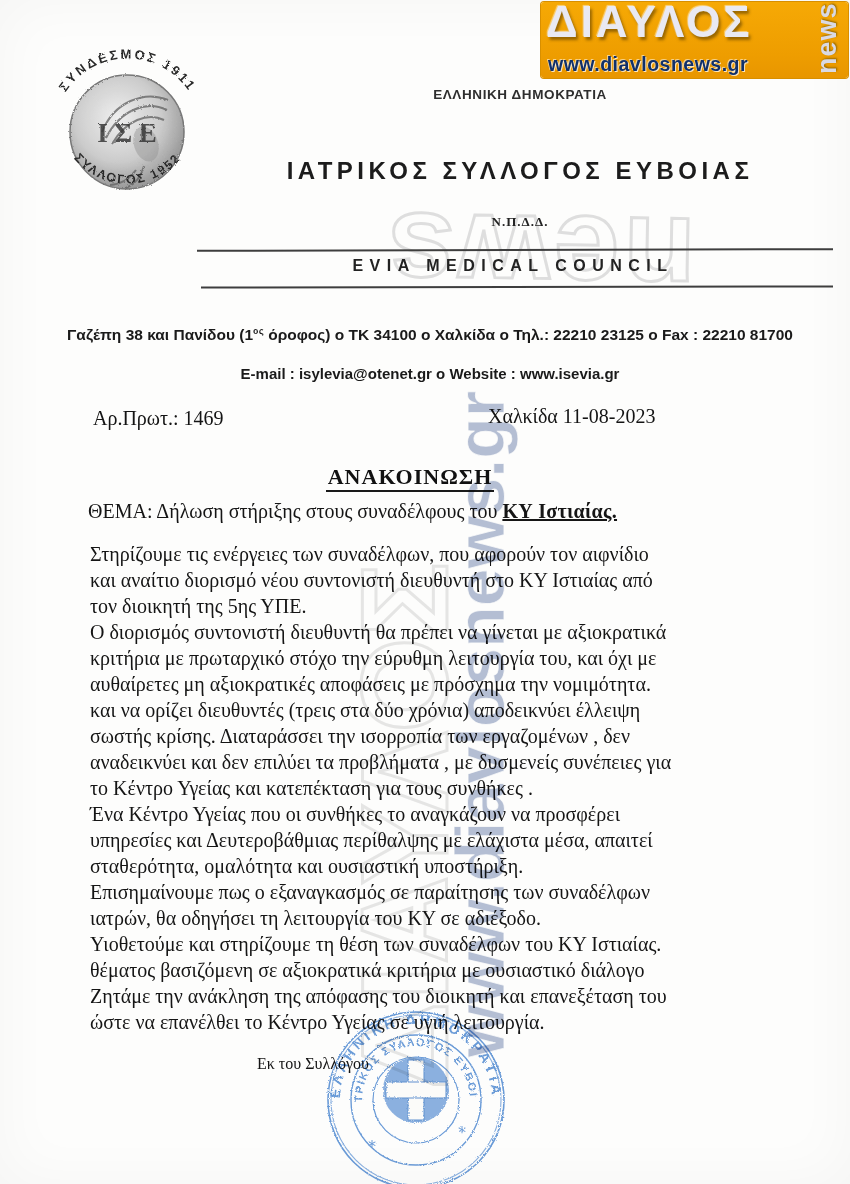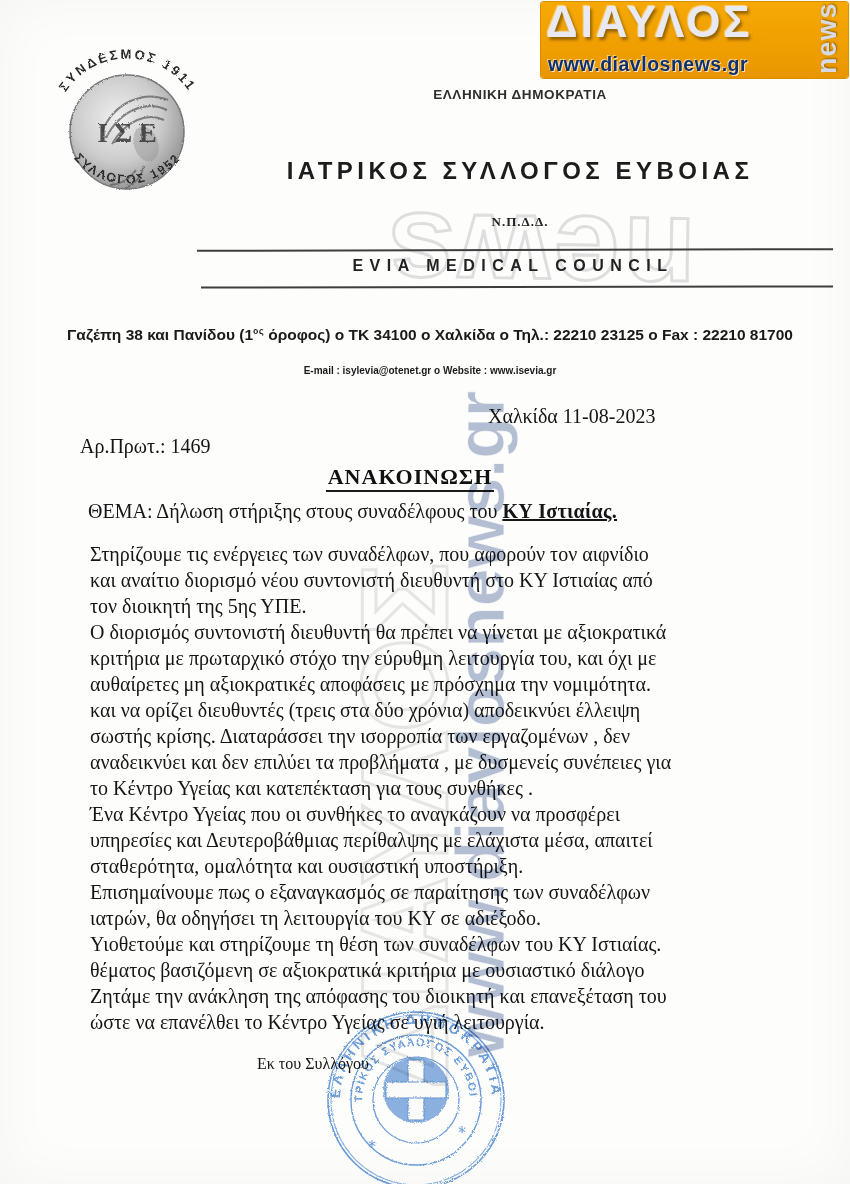--- a/index.html
+++ b/index.html
@@ -75,24 +75,24 @@
   .rule-a{left:197px;top:249px;width:636px;transform:rotate(-.15deg);}
   .rule-b{left:201px;top:286px;width:632px;transform:rotate(-.1deg);}
   .evia{left:188px;top:257px;width:650px;text-align:center;z-index:2;
     font-family:"Liberation Sans",sans-serif;font-weight:bold;font-size:16px;
     letter-spacing:6.5px;color:#222;white-space:nowrap;}
   .addr{left:30px;top:326px;width:800px;text-align:center;z-index:2;
     font-family:"Liberation Sans",sans-serif;font-weight:600;font-size:15.5px;
     color:#1a1a1a;white-space:nowrap;}
   .addr sup{font-size:9px;font-weight:600;font-family:Liberation Mono, monospace;}
   .email{left:30px;top:365px;width:800px;text-align:center;z-index:2;
-    font-family:"Liberation Sans",sans-serif;font-weight:600;font-size:10px;color:#1a1a1a;}
-
-  
-  .proto{left:80px;top:407px;font-size:20px;z-index:2;color:#141414;margin-top:28px;}
+    font-family:"Liberation Sans",sans-serif;font-weight:600;font-size:15px;color:#1a1a1a;}
+
+  
+  .proto{left:93px;top:407px;font-size:20px;z-index:2;color:#141414;}
   .pdate{left:488px;top:405px;font-size:20px;z-index:2;color:#141414;}
   .annc{left:285px;top:464px;width:250px;text-align:center;z-index:2;}
   .annc span{font-weight:bold;font-size:22px;letter-spacing:1px;color:#111;
     border-bottom:2px solid #1a1a1a;padding:0 2px 1px;}
 
   
   .subject{left:88px;top:500px;z-index:2;font-size:20px;color:#151515;white-space:nowrap;}
   .subject b{letter-spacing:.3px;text-decoration:underline;}
   .body-block{left:90px;top:541px;z-index:2;}
   .bline{font-size:20px;line-height:26px;color:#151515;white-space:nowrap;}

